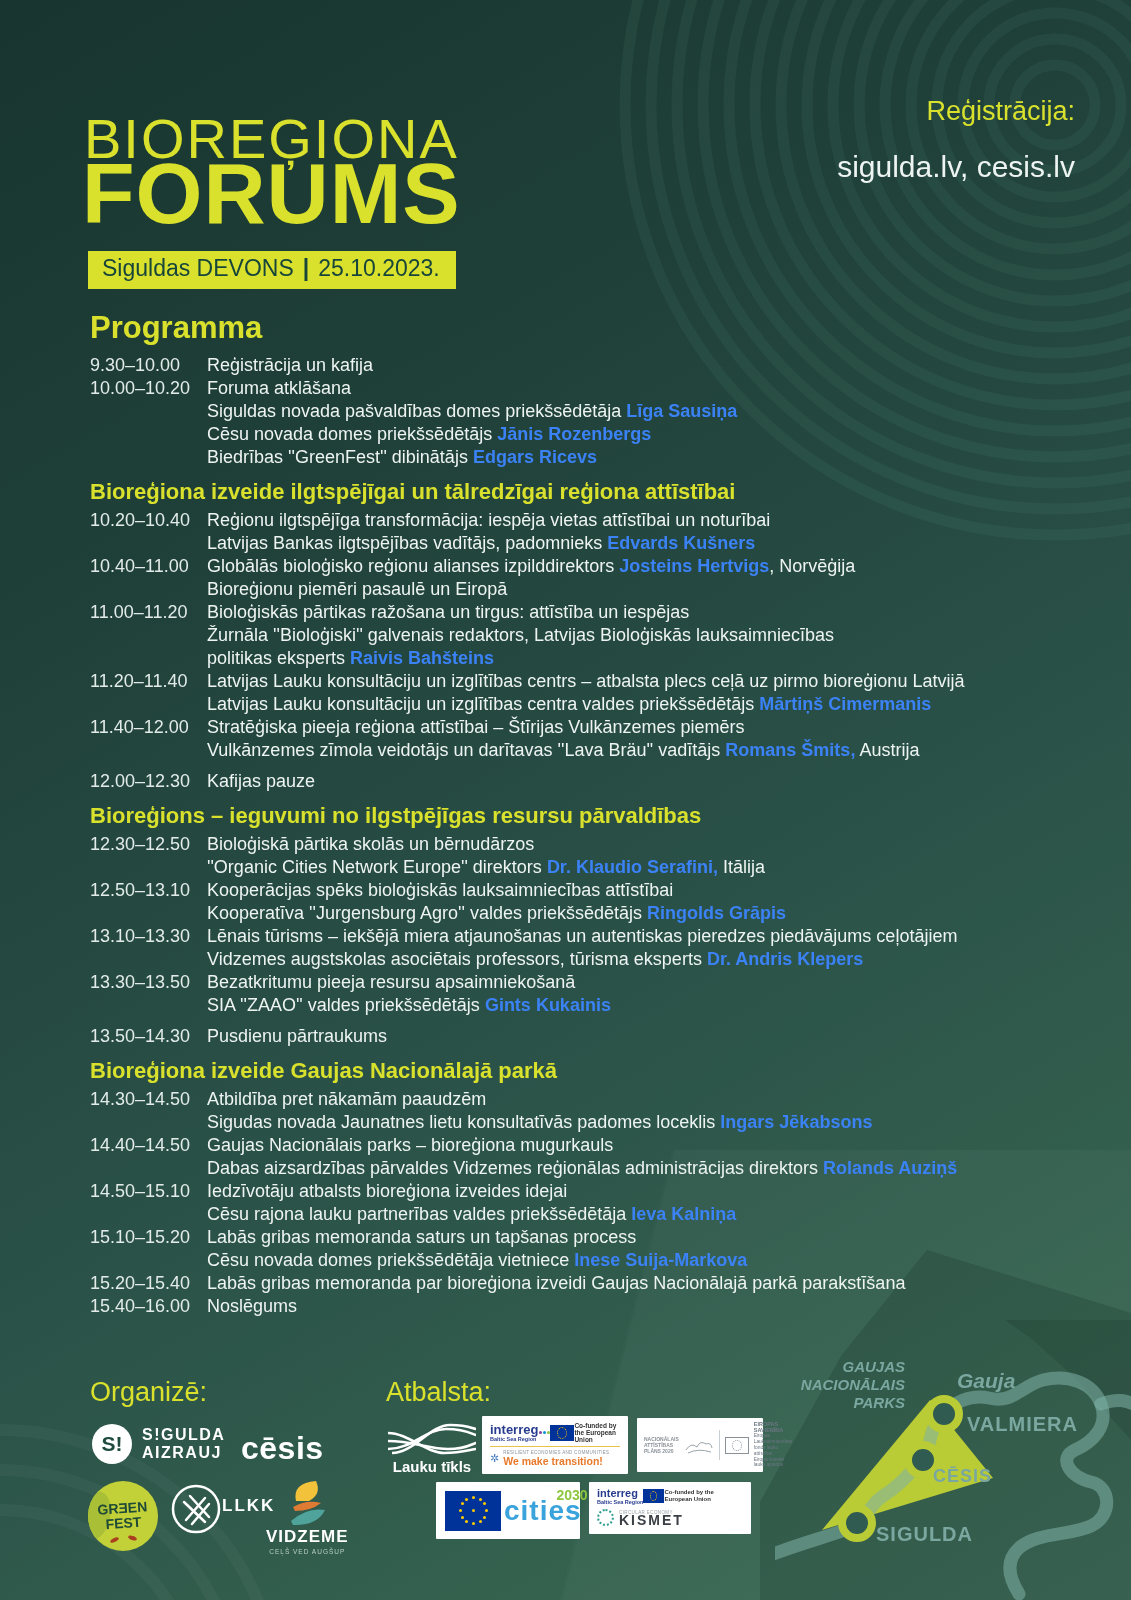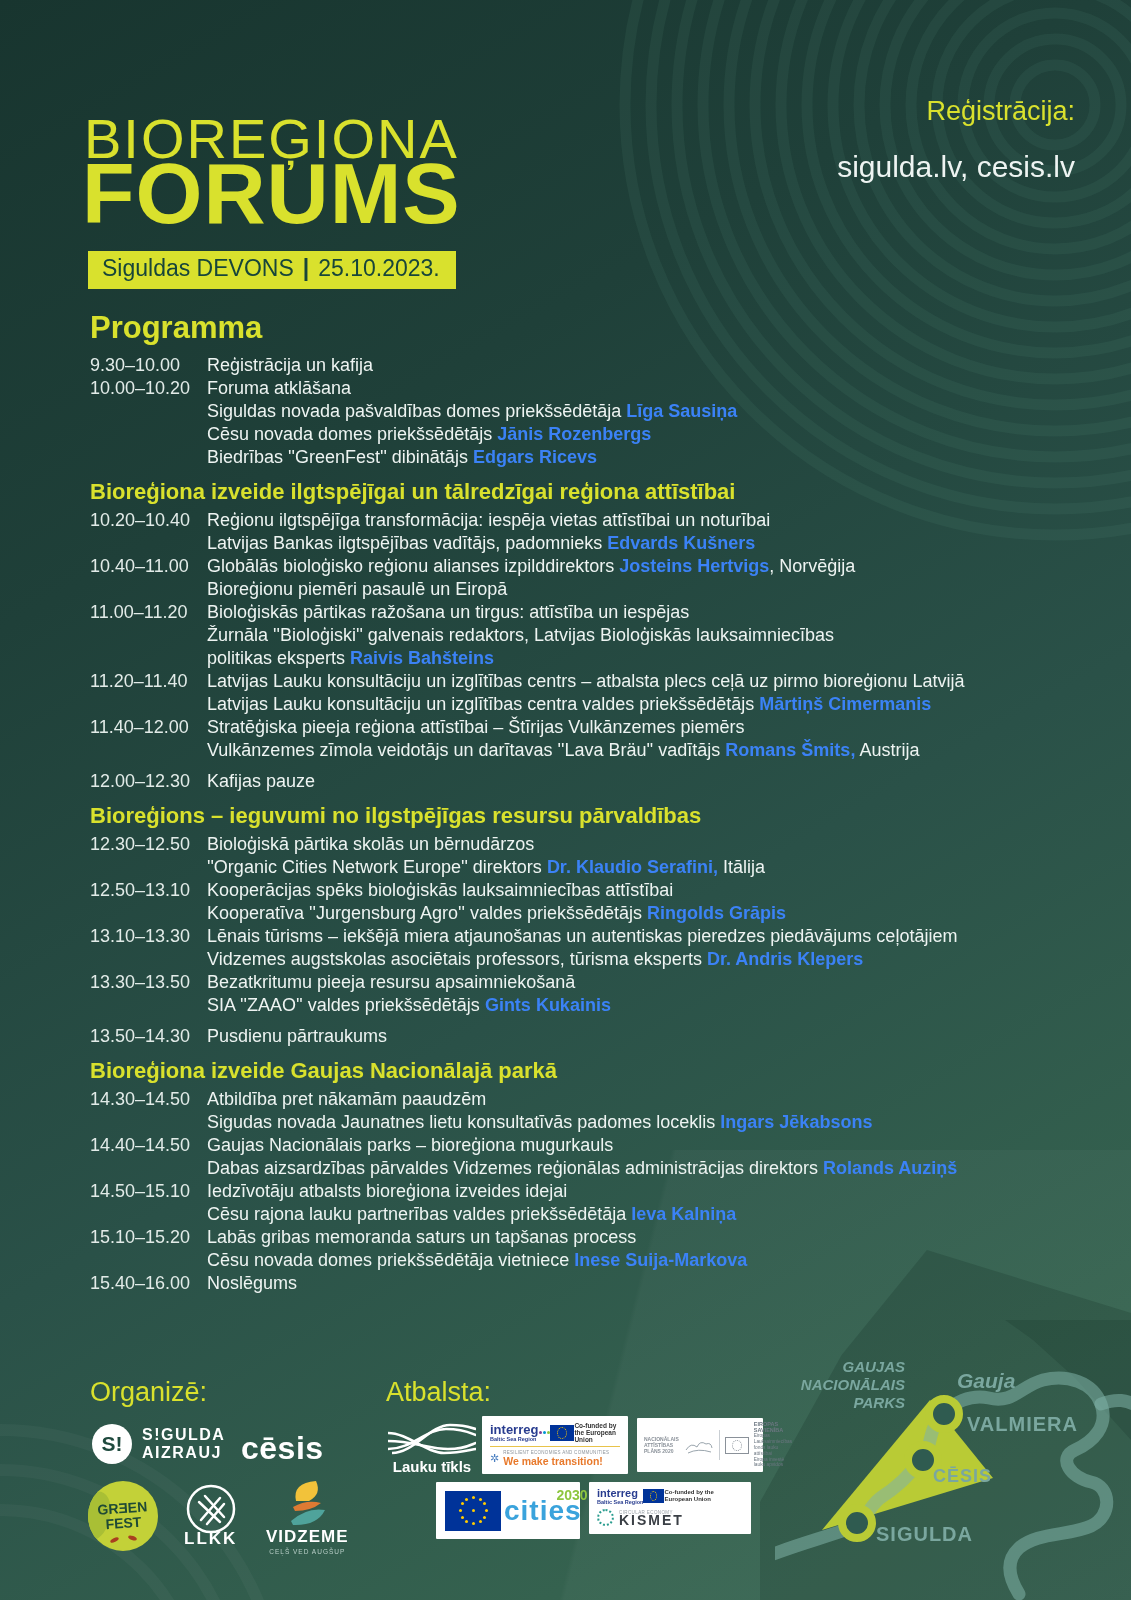--- a/index.html
+++ b/index.html
@@ -45,21 +45,21 @@
     color:#1f4a3e;font-weight:800;font-size:21px;}
   .s-text{color:#fff;font-weight:800;font-size:16px;letter-spacing:1.5px;line-height:18px;}
   .cesis-logo{left:241px;top:1430px;color:#fff;font-weight:800;font-size:32px;letter-spacing:0.5px;}
   .greenfest{left:88px;top:1481px;width:70px;height:70px;border-radius:50%;background:#c3d138;overflow:hidden;
     display:flex;flex-direction:column;align-items:center;justify-content:center;}
   .gf-leaf{position:absolute;left:-8px;top:10px;width:30px;height:50px;background:#a9bf35;border-radius:50%;transform:rotate(14deg);}
   .gf-text{position:relative;color:#1f4a35;font-weight:800;font-size:14px;line-height:15px;text-align:center;transform:rotate(-4deg);}
   .gf-bug{position:absolute;width:9px;height:4px;background:#a93f1f;border-radius:50%;}
   .gf-bug.b1{left:22px;bottom:9px;transform:rotate(-25deg);}
   .gf-bug.b2{left:40px;bottom:11px;transform:rotate(20deg);}
-  .llkk{left:184px;top:1483px;display:flex;flex-direction:column;align-items:center;}
+  .llkk{left:170px;top:1483px;display:flex;flex-direction:row;align-items:center;}
   .llkk-label{color:#fff;font-weight:800;font-size:17px;letter-spacing:2px;margin-top:-6px;}
   .vidzeme{left:266px;top:1477px;display:flex;flex-direction:column;align-items:center;}
   .vz-name{color:#fff;font-weight:800;font-size:17px;letter-spacing:1px;margin-top:-2px;}
   .vz-tag{color:#b9cfc8;font-size:6.5px;letter-spacing:1px;margin-top:1px;}
   
   .laukutikls{left:386px;top:1420px;display:flex;flex-direction:column;align-items:center;}
   .lt-label{color:#fff;font-weight:800;font-size:15px;margin-top:0px;}
   .whitebox{background:#ffffff;border-radius:1px;box-sizing:border-box;color:#222;}
   .box-wmt{left:482px;top:1416px;width:146px;height:58px;padding:6px 8px 5px;}
   .box-nap{left:637px;top:1418px;width:126px;height:54px;padding:6px 7px;display:flex;align-items:center;gap:5px;}
@@ -260,20 +260,26 @@
         </div>
       </div>
       <div class="row">
         <div class="time">15.10–15.20</div>
         <div class="content">
           <div class="line"><span>Labās gribas memoranda saturs un tapšanas process</span></div>
           <div class="line"><span>Cēsu novada domes priekšsēdētāja vietniece </span><span class="bold">Inese Suija-Markova</span></div>
         </div>
       </div>
       <div class="row">
+        <div class="time">15.20–15.40</div>
+        <div class="content">
+          <div class="line"><span>Labās gribas memoranda par bioreģiona izveidi Gaujas Nacionālajā parkā parakstīšana</span></div>
+        </div>
+      </div>
+      <div class="row">
         <div class="time">15.40–16.00</div>
         <div class="content">
           <div class="line"><span>Noslēgums</span></div>
         </div>
       </div>
     </div>
 </div>
 
 <div class="abs organize-label">Organizē:</div>
 <div class="abs support-label">Atbalsta:</div>

